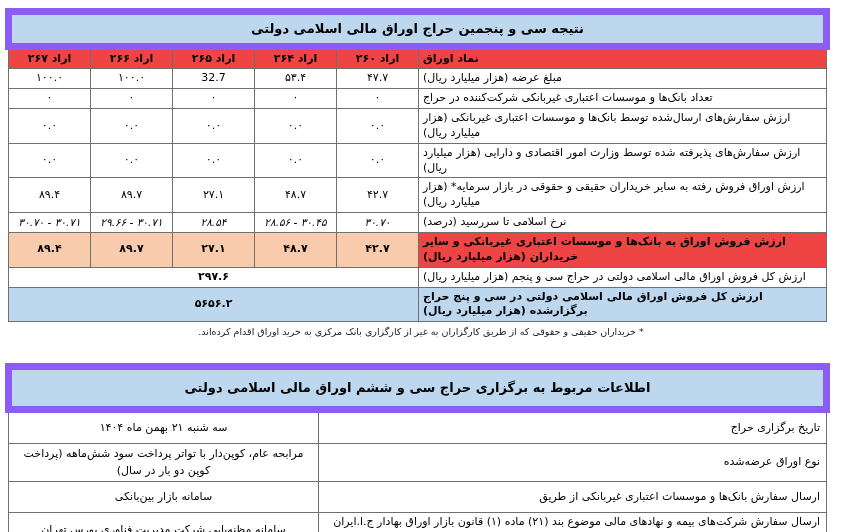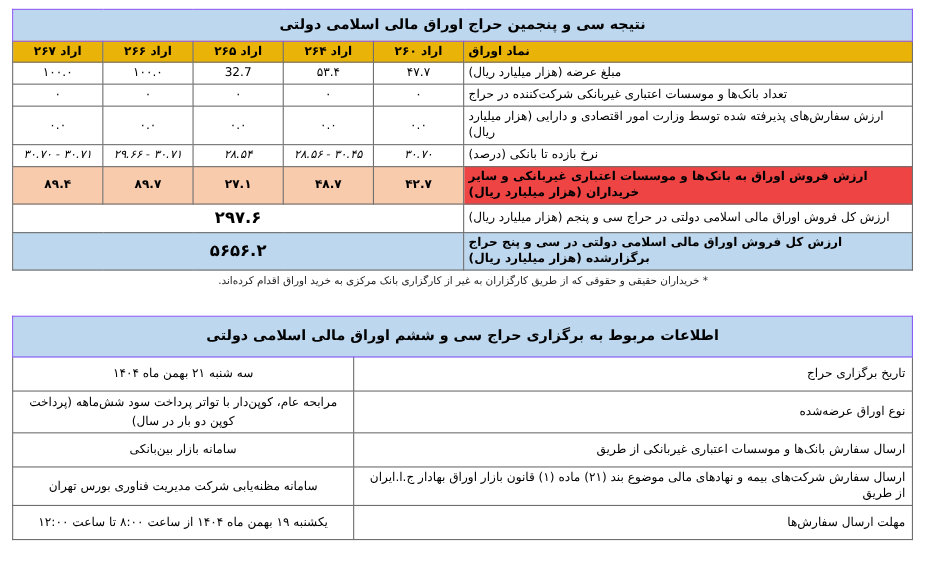--- a/index.html
+++ b/index.html
@@ -12,29 +12,29 @@
     direction:rtl;
   }
   .page{padding:8px 12px 0 12px;box-sizing:border-box;width:842px;}
   table{border-collapse:collapse;width:818px;table-layout:fixed;}
   td,th{border:1px solid #6f6f6f;padding:2px 4px;text-align:center;vertical-align:middle;line-height:1.35;}
   .title-row td{
     background:#bdd7ee;
     font-weight:bold;
     font-size:13px;
     padding:5px 4px;
-    border:1px solid #8b5cf6;
+    border:7px solid #8b5cf6;
   }
-  .hdr td{font-weight:bold;background:#eab308;}
+  .hdr td{font-weight:bold;background:#ef4444;}
   .label{text-align:left;padding-right:6px;}
   .num{direction:ltr;unicode-bidi:embed;}
   .orange{background:#ef4444;font-weight:bold;}
   .orange-strong{background:#f8cbad;font-weight:bold;}
   .blue-cell{background:#bdd7ee;font-weight:bold;}
-  .total-val{font-weight:bold;font-size:15px;}
+  .total-val{font-weight:bold;font-size:11px;}
   .note{
     font-size:9.5px;color:#222;margin:4px 2px 0 2px;text-align:center;
   }
   .spacer{height:26px;}
   .t2 td{height:26px;margin-top:24px;}
   .t2 .label{text-align:right;}
   .t2 .val{text-align:center;}
   .multiline{line-height:1.5;}
   .small{font-size:10.5px;font-style:italic;}
 </style>
@@ -76,33 +76,49 @@
 
       <tr>
         <td class="label">تعداد بانک‌ها و موسسات اعتباری غیربانکی شرکت‌کننده در حراج</td>
         <td class="num">۰</td>
         <td class="num">۰</td>
         <td class="num">۰</td>
         <td class="num">۰</td>
         <td class="num">۰</td>
       </tr>
 
+      <tr>
+        <td class="label">ارزش سفارش‌های ارسال‌شده توسط بانک‌ها و موسسات اعتباری غیربانکی (هزار میلیارد ریال)</td>
+        <td class="num">۰.۰</td>
+        <td class="num">۰.۰</td>
+        <td class="num">۰.۰</td>
+        <td class="num">۰.۰</td>
+        <td class="num">۰.۰</td>
+      </tr>
 
       <tr>
         <td class="label">ارزش سفارش‌های پذیرفته شده توسط وزارت امور اقتصادی و دارایی (هزار میلیارد ریال)</td>
         <td class="num">۰.۰</td>
         <td class="num">۰.۰</td>
         <td class="num">۰.۰</td>
         <td class="num">۰.۰</td>
         <td class="num">۰.۰</td>
       </tr>
 
+      <tr>
+        <td class="label">ارزش اوراق فروش رفته به سایر خریداران حقیقی و حقوقی در بازار سرمایه* (هزار میلیارد ریال)</td>
+        <td class="num">۴۲.۷</td>
+        <td class="num">۴۸.۷</td>
+        <td class="num">۲۷.۱</td>
+        <td class="num">۸۹.۷</td>
+        <td class="num">۸۹.۴</td>
+      </tr>
 
       <tr>
-        <td class="label">نرخ بازده تا بانکی (درصد)</td>
+        <td class="label">نرخ اسلامی تا سررسید (درصد)</td>
         <td class="num small">۳۰.۷۰</td>
         <td class="num small">۲۸.۵۶ - ۳۰.۴۵</td>
         <td class="num small">۲۸.۵۴</td>
         <td class="num small">۲۹.۶۶ - ۳۰.۷۱</td>
         <td class="num small">۳۰.۷۰ - ۳۰.۷۱</td>
       </tr>
 
       <tr>
         <td class="label orange">ارزش فروش اوراق به بانک‌ها و موسسات اعتباری غیربانکی و سایر خریداران (هزار میلیارد ریال)</td>
         <td class="num orange-strong">۴۲.۷</td>

